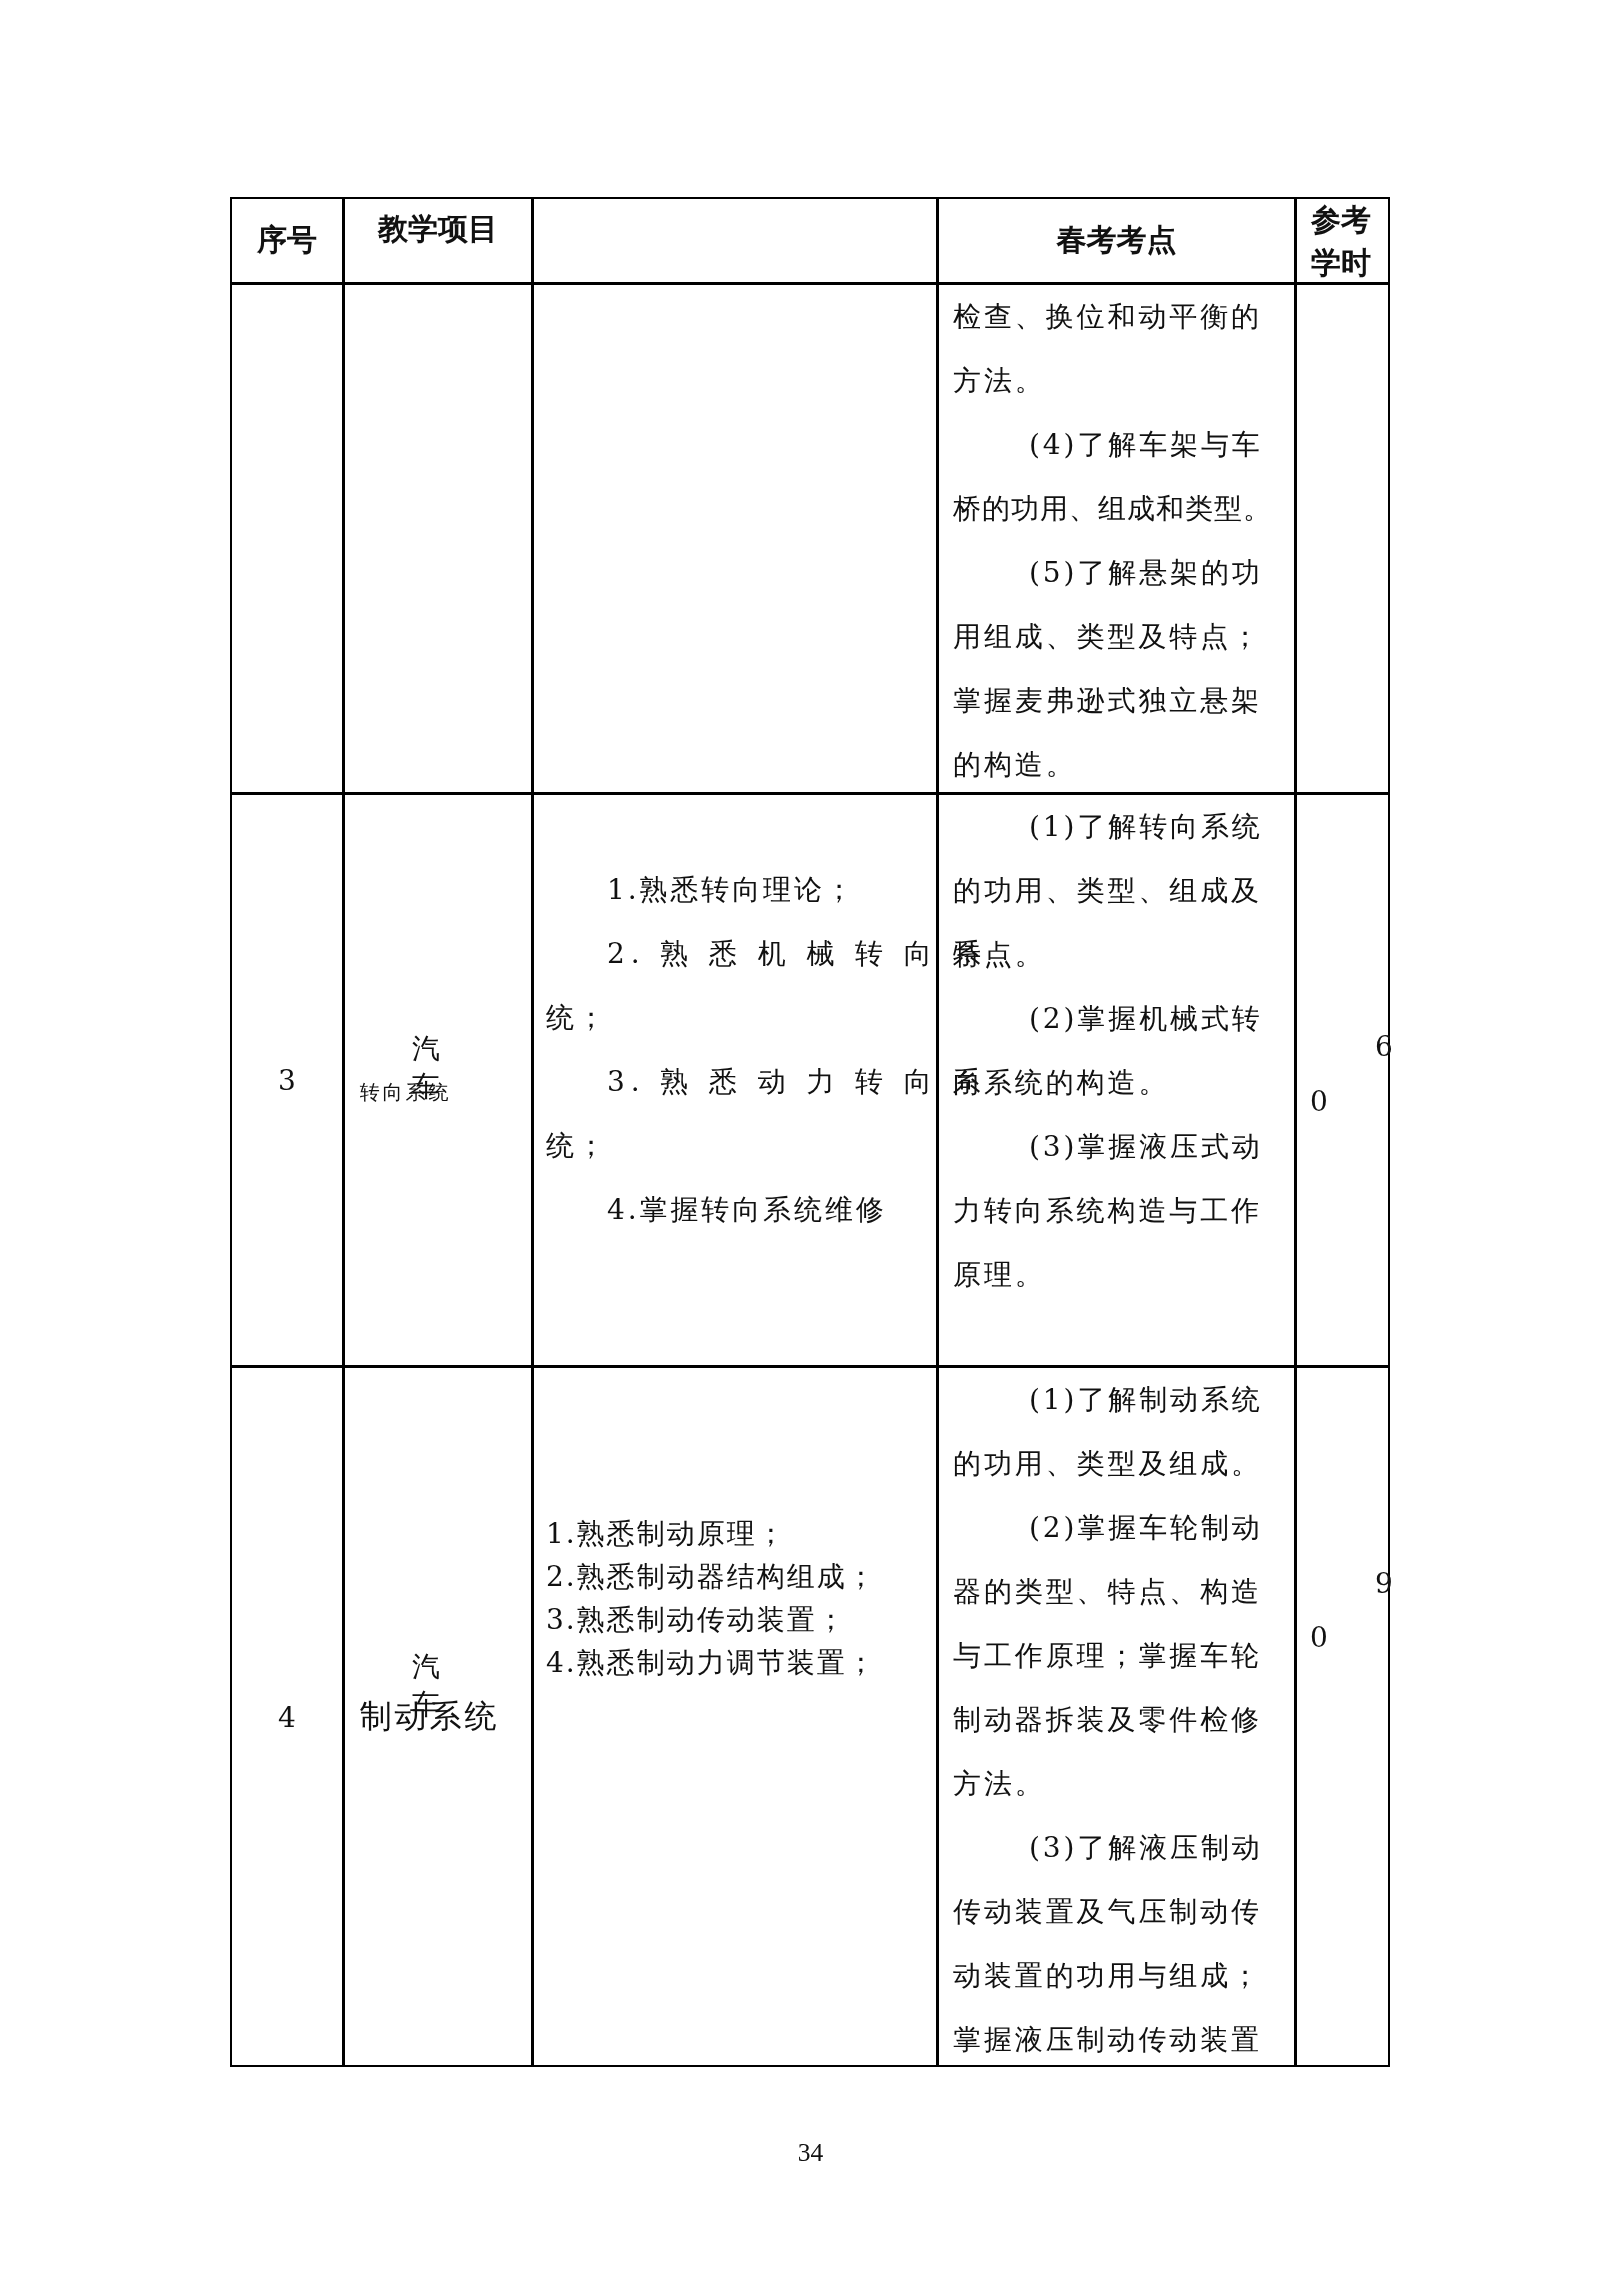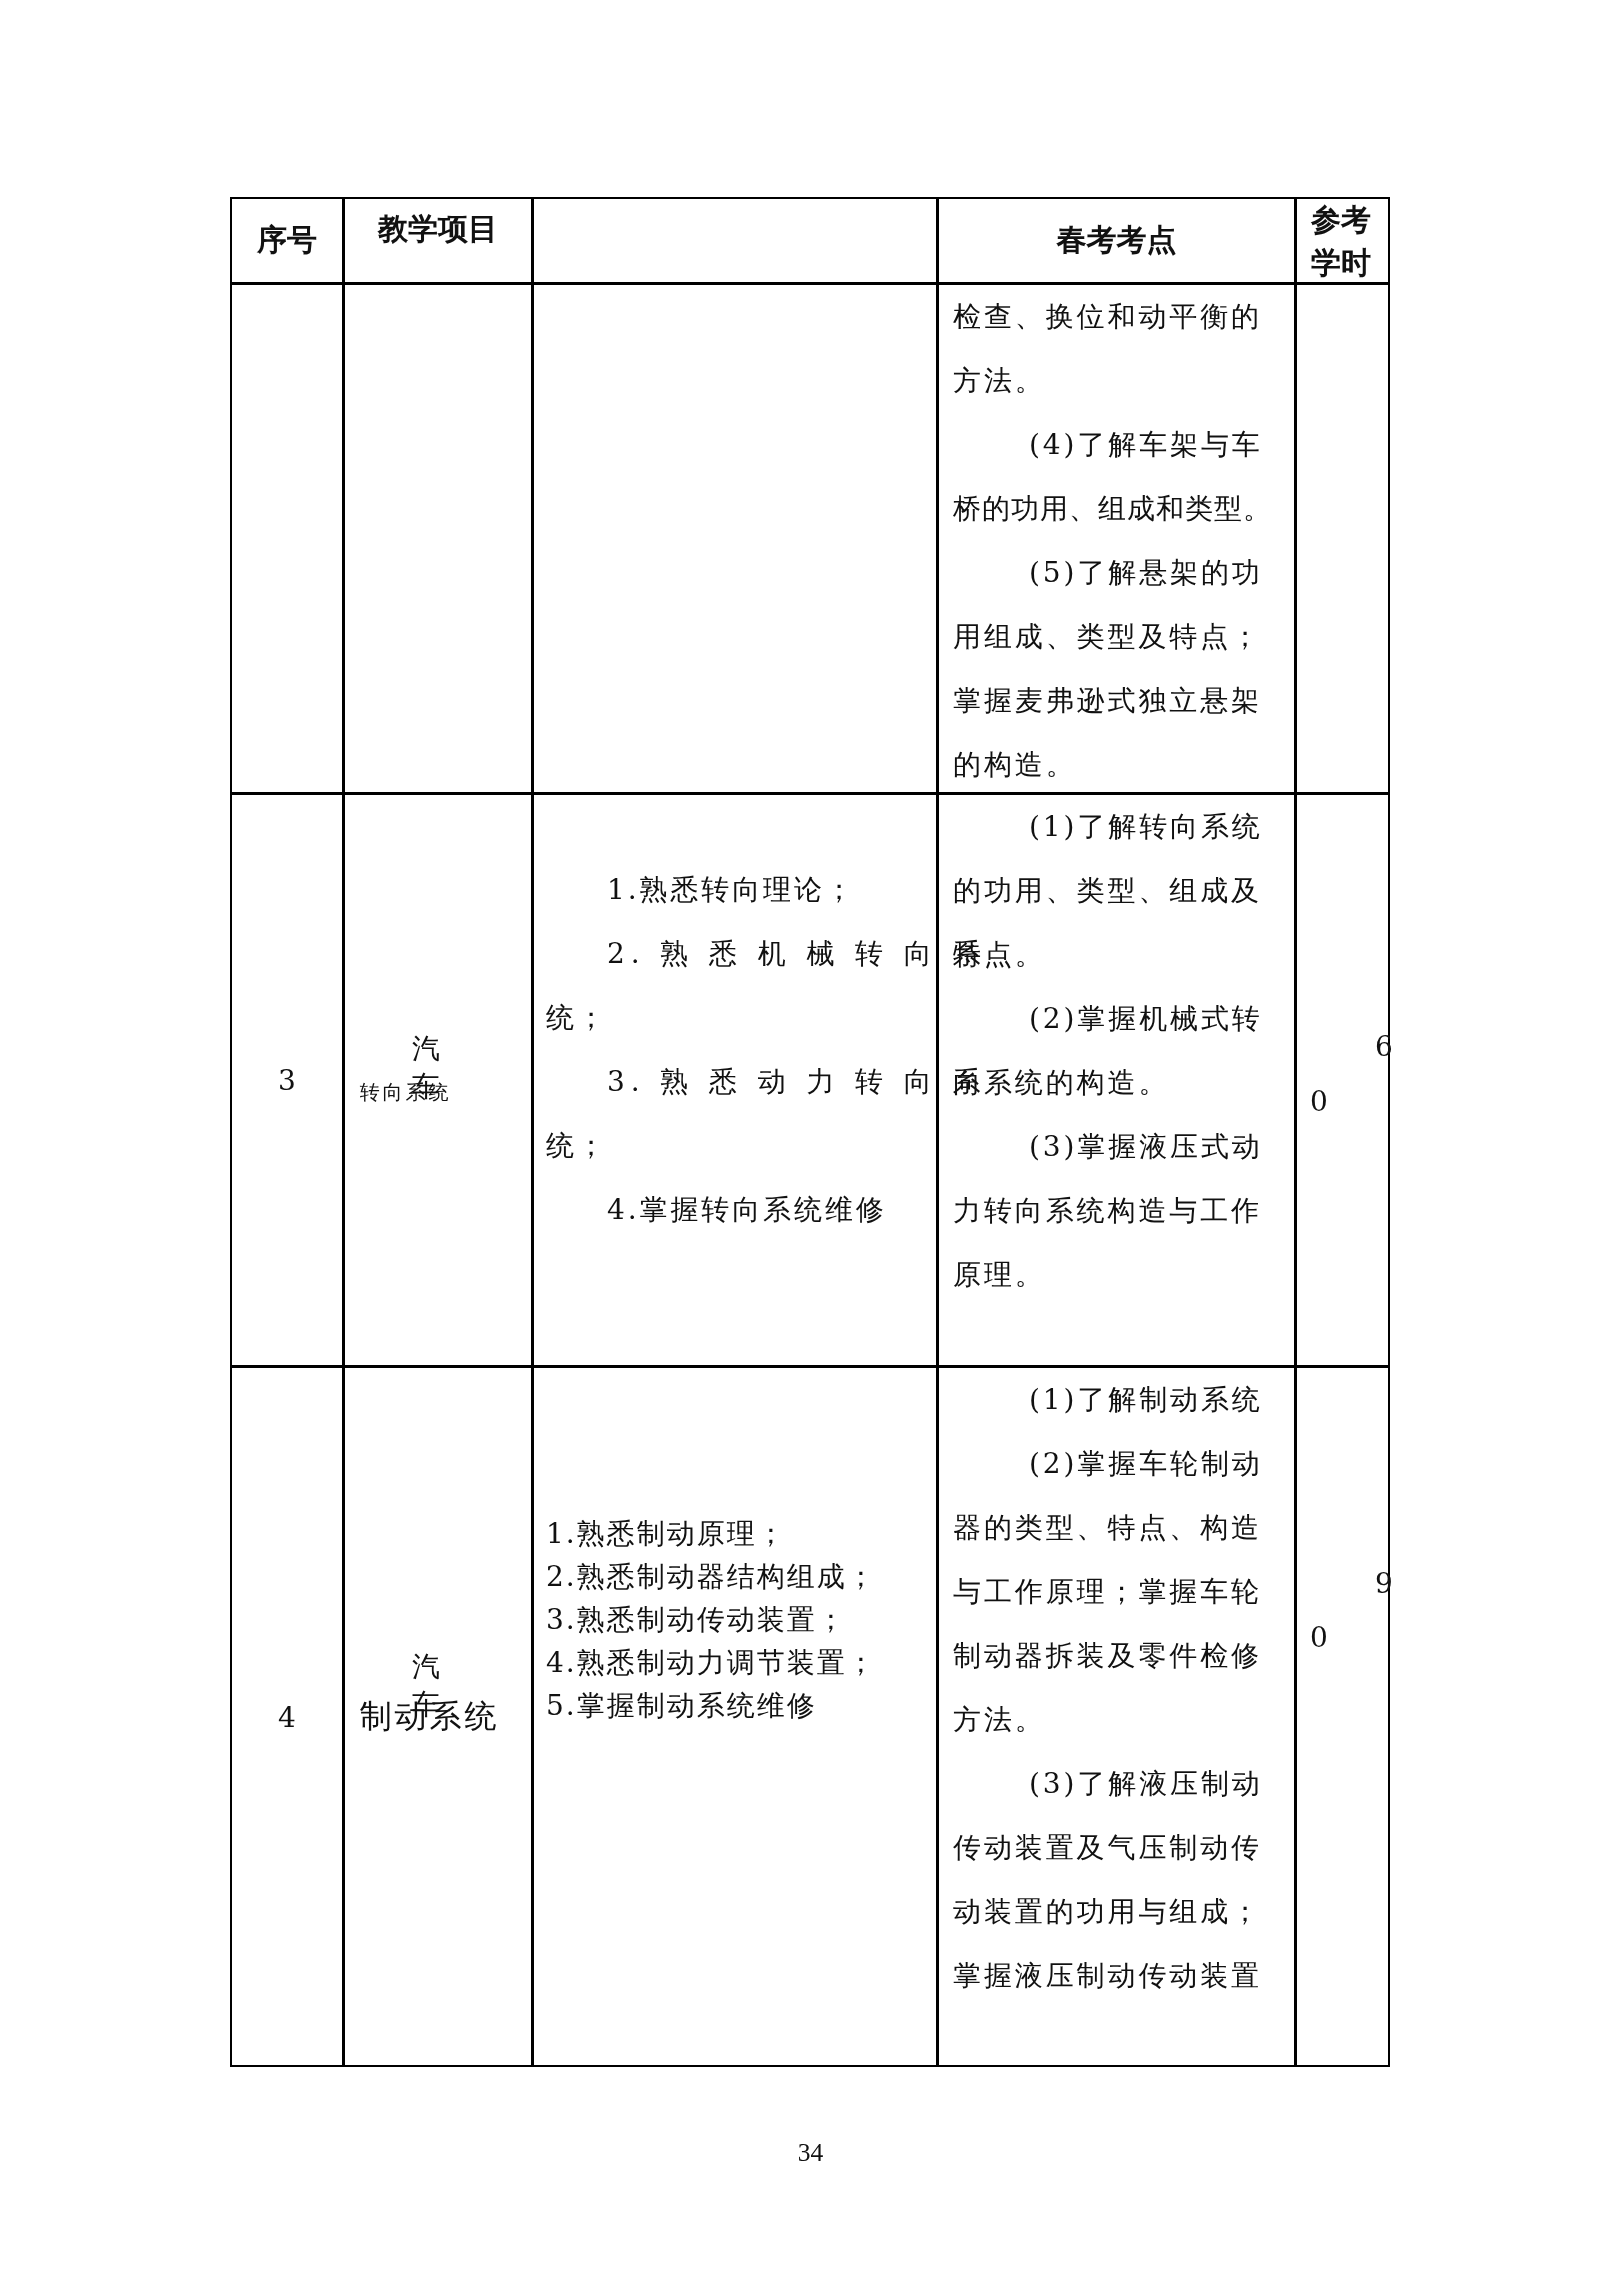--- a/index.html
+++ b/index.html
@@ -82,24 +82,24 @@
   <div class="cell num" style="left:0; top:1169px; width:110px; height:698px">4</div>
   <div class="cell" style="left:113px; top:1169px; width:186px; height:698px">
     <div style="position:absolute; top:280px; left:67px; font-size:28px; letter-spacing:11.8px">汽　车</div>
     <div style="position:absolute; top:327px; left:14.7px; font-size:32px; letter-spacing:2.9px">制动系统</div>
   </div>
   <div class="cell" style="left:314px; top:1313px; width:387px">
     <div class="pline" style="line-height:43px; letter-spacing:2px">1.熟悉制动原理；</div>
     <div class="pline" style="line-height:43px; letter-spacing:2px">2.熟悉制动器结构组成；</div>
     <div class="pline" style="line-height:43px; letter-spacing:2px">3.熟悉制动传动装置；</div>
     <div class="pline" style="line-height:43px; letter-spacing:2px">4.熟悉制动力调节装置；</div>
-    <div class="pline" style="line-height:43px; letter-spacing:2px">5.掌握制动系统维修</div>
   </div>
   <div class="cell" style="left:721px; top:1169px; width:338px">
     <div class="pline ind" style="line-height:64px">(1)了解制动系统</div>
+    <div class="pline" style="line-height:64px">的功用、类型及组成。</div>
     <div class="pline ind" style="line-height:64px">(2)掌握车轮制动</div>
     <div class="pline" style="line-height:64px">器的类型、特点、构造</div>
     <div class="pline" style="line-height:64px">与工作原理；掌握车轮</div>
     <div class="pline" style="line-height:64px">制动器拆装及零件检修</div>
     <div class="pline" style="line-height:64px">方法。</div>
     <div class="pline ind" style="line-height:64px">(3)了解液压制动</div>
     <div class="pline" style="line-height:64px">传动装置及气压制动传</div>
     <div class="pline" style="line-height:64px">动装置的功用与组成；</div>
     <div class="pline" style="line-height:64px">掌握液压制动传动装置</div>
   </div>

